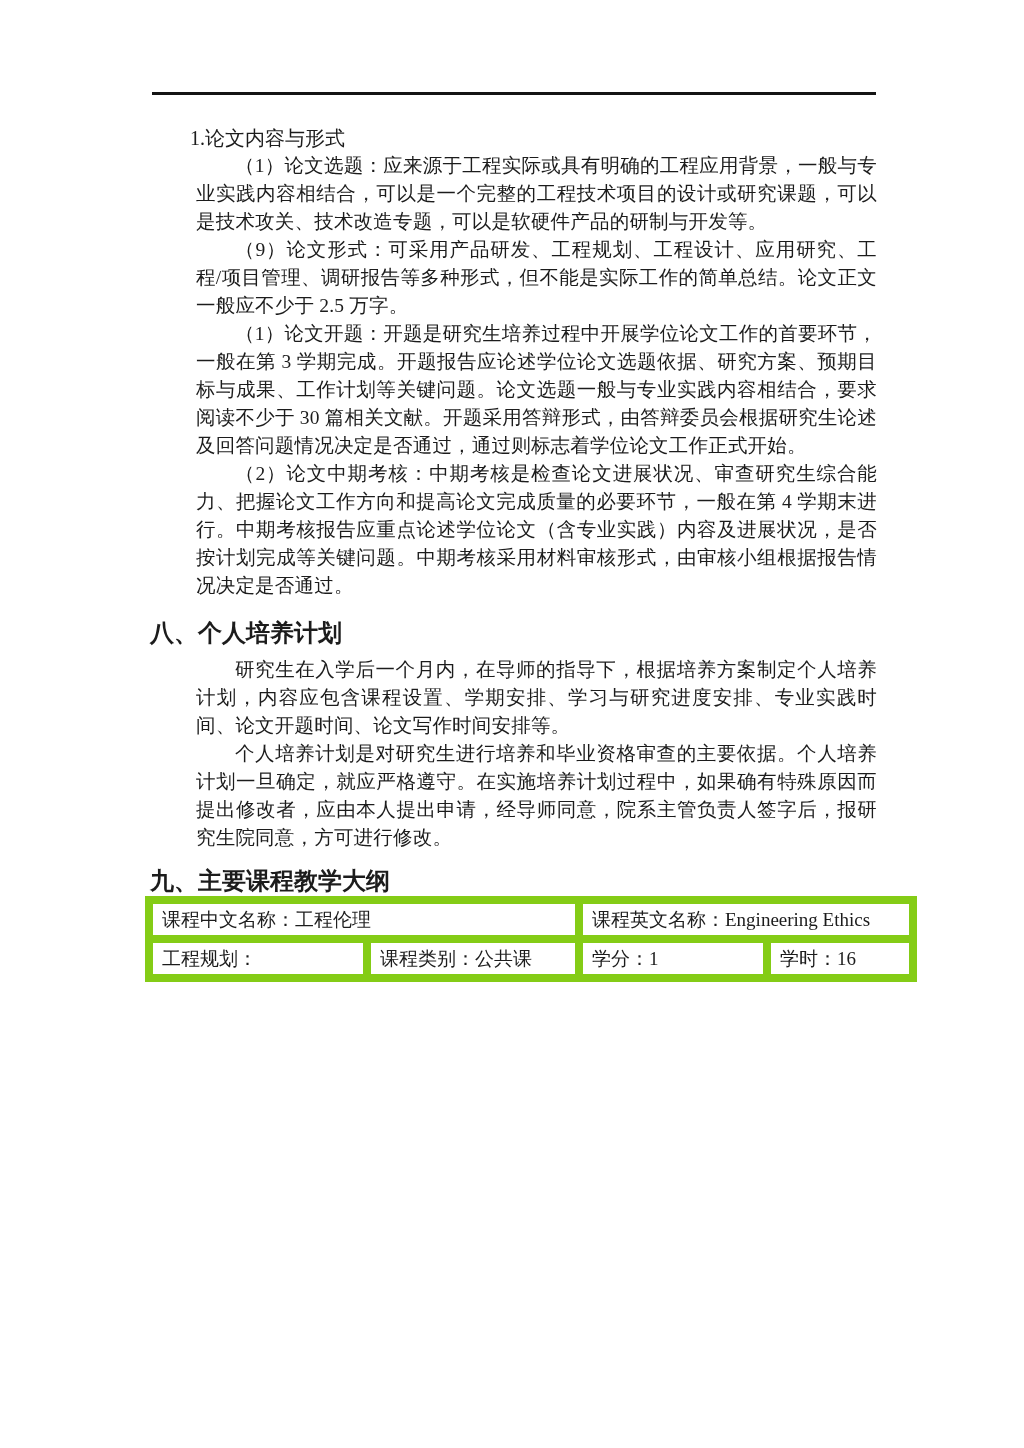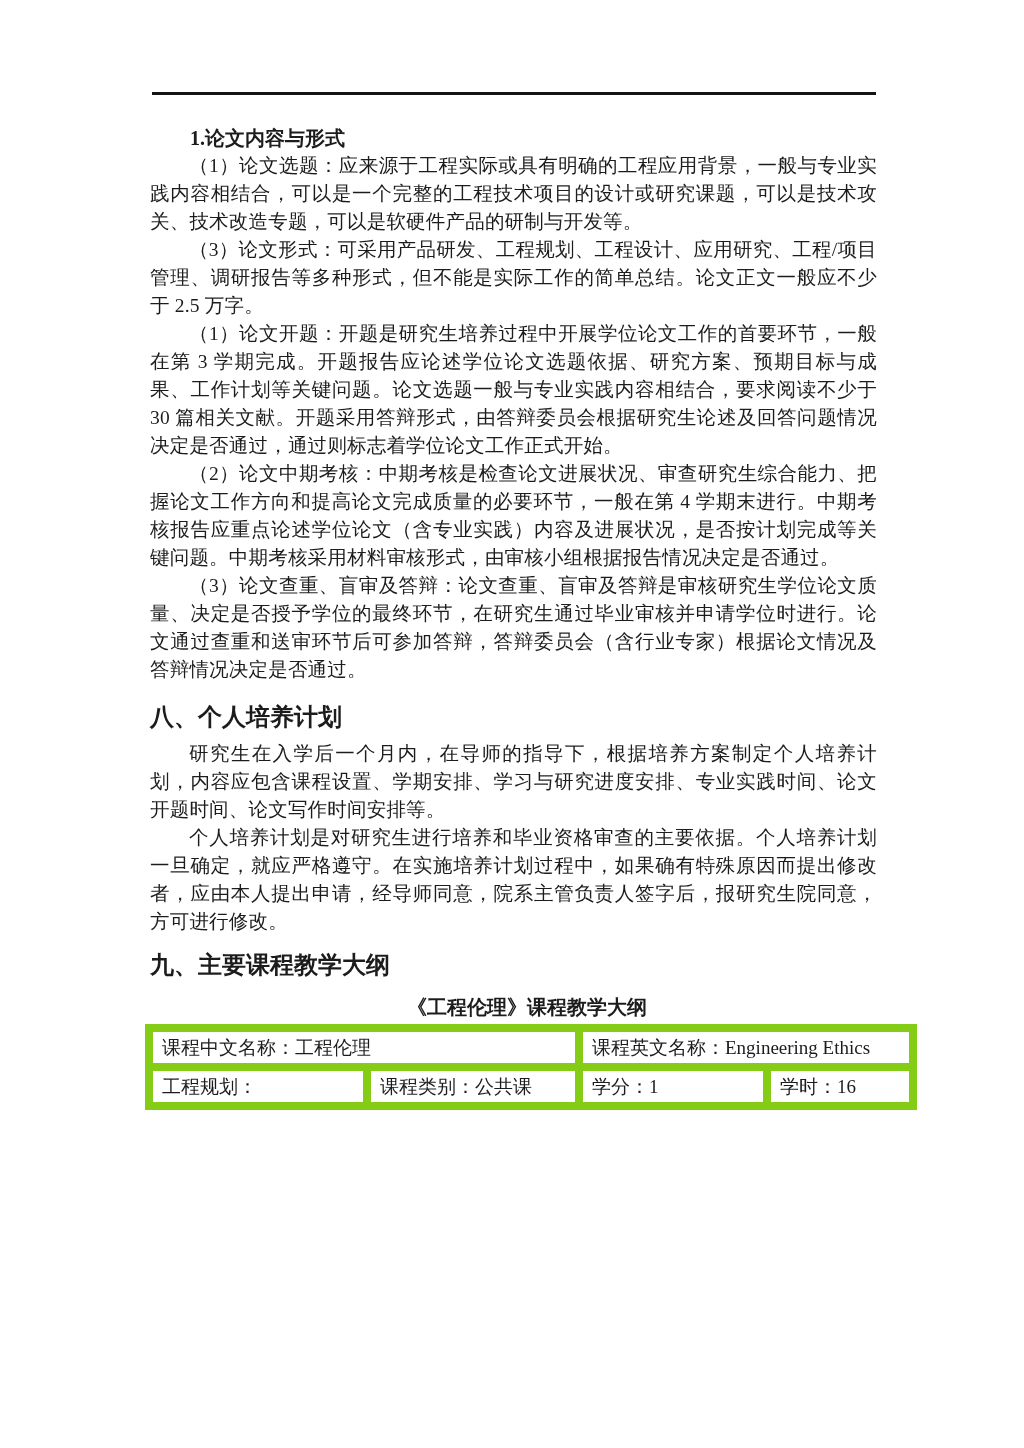--- a/index.html
+++ b/index.html
@@ -24,32 +24,33 @@
   }
   .content {
     position: absolute;
     top: 110px;
     left: 150px;
     width: 727px;
   }
   .sub-heading {
     font-size: 20px;
     line-height: 28px;
-    font-weight: bold;
+    font-weight: normal;
     text-indent: 2em;
     margin-top: 14px;
     font-family: "Liberation Serif", "DejaVu Serif", serif;
   }
   .sub-heading.second { margin-top: 12px; }
   .para {
     font-size: 19.5px;
     line-height: 28px;
     text-indent: 2em;
     text-align: justify;
     letter-spacing: 0.2px;
+    margin-left: 46px;
   }
   .section-heading {
     font-size: 24px;
     line-height: 30px;
     font-weight: bold;
     font-family: "DejaVu Sans", "Liberation Sans", sans-serif;
     margin-top: 18px;
     margin-bottom: 8px;
   }
   .section-heading.nine { margin-top: 14px; margin-bottom: 0; }
@@ -85,33 +86,31 @@
 <body>
 
 <div class="page">
 
   <hr class="top-rule">
 
   <div class="content">
 
     <h3 class="sub-heading">1.论文内容与形式</h3>
     <p class="para">（1）论文选题：应来源于工程实际或具有明确的工程应用背景，一般与专业实践内容相结合，可以是一个完整的工程技术项目的设计或研究课题，可以是技术攻关、技术改造专题，可以是软硬件产品的研制与开发等。</p>
-    <p class="para">（3）论文形式：可采用产品研发、工程规划、工程设计、应用研究、工程/项目管理、调研报告等多种形式，但不能是实际工作的简单总结。论文正文一般应不少于 2.5 万字。</p>
+    <p class="para">（9）论文形式：可采用产品研发、工程规划、工程设计、应用研究、工程/项目管理、调研报告等多种形式，但不能是实际工作的简单总结。论文正文一般应不少于 2.5 万字。</p>
 
     <p class="para">（1）论文开题：开题是研究生培养过程中开展学位论文工作的首要环节，一般在第 3 学期完成。开题报告应论述学位论文选题依据、研究方案、预期目标与成果、工作计划等关键问题。论文选题一般与专业实践内容相结合，要求阅读不少于 30 篇相关文献。开题采用答辩形式，由答辩委员会根据研究生论述及回答问题情况决定是否通过，通过则标志着学位论文工作正式开始。</p>
     <p class="para">（2）论文中期考核：中期考核是检查论文进展状况、审查研究生综合能力、把握论文工作方向和提高论文完成质量的必要环节，一般在第 4 学期末进行。中期考核报告应重点论述学位论文（含专业实践）内容及进展状况，是否按计划完成等关键问题。中期考核采用材料审核形式，由审核小组根据报告情况决定是否通过。</p>
-    <p class="para">（3）论文查重、盲审及答辩：论文查重、盲审及答辩是审核研究生学位论文质量、决定是否授予学位的最终环节，在研究生通过毕业审核并申请学位时进行。论文通过查重和送审环节后可参加答辩，答辩委员会（含行业专家）根据论文情况及答辩情况决定是否通过。</p>
 
     <h2 class="section-heading">八、个人培养计划</h2>
     <p class="para">研究生在入学后一个月内，在导师的指导下，根据培养方案制定个人培养计划，内容应包含课程设置、学期安排、学习与研究进度安排、专业实践时间、论文开题时间、论文写作时间安排等。</p>
     <p class="para">个人培养计划是对研究生进行培养和毕业资格审查的主要依据。个人培养计划一旦确定，就应严格遵守。在实施培养计划过程中，如果确有特殊原因而提出修改者，应由本人提出申请，经导师同意，院系主管负责人签字后，报研究生院同意，方可进行修改。</p>
 
     <h2 class="section-heading nine">九、主要课程教学大纲</h2>
 
-    <div class="outline-title">《工程伦理》课程教学大纲</div>
 
     <table class="course-table">
       <colgroup>
         <col style="width:218px">
         <col style="width:212px">
         <col style="width:188px">
         <col style="width:146px">
       </colgroup>
       <tbody>
         <tr>

